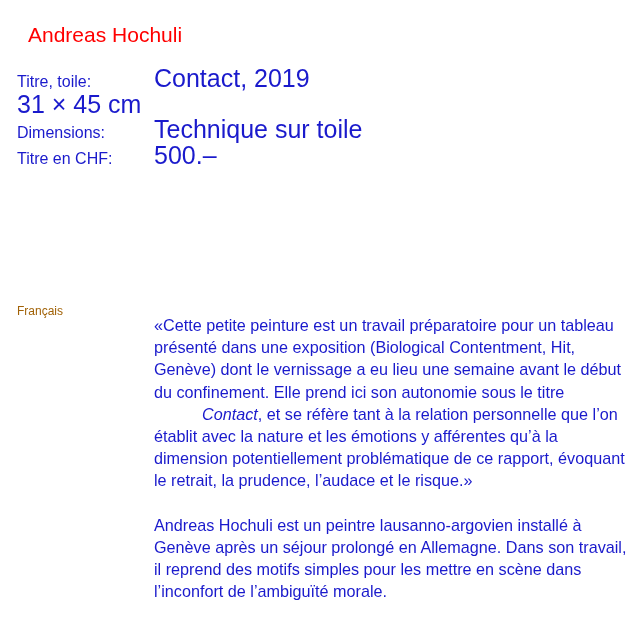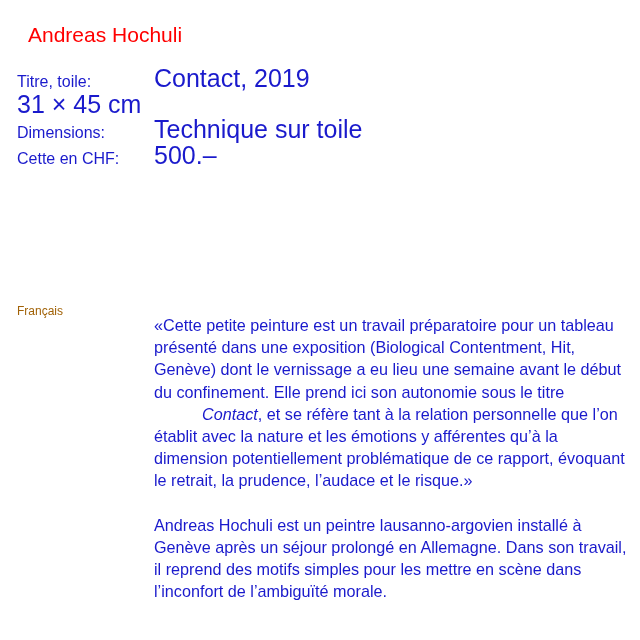--- a/index.html
+++ b/index.html
@@ -79,21 +79,21 @@
     <span class="info-value">Contact, 2019</span>
   </div>
   <div class="info-row">
     <span class="info-value">31 × 45 cm</span>
   </div>
   <div class="info-row">
     <span class="info-label">Dimensions:</span>
     <span class="info-value">Technique sur toile</span>
   </div>
   <div class="info-row">
-    <span class="info-label">Cette en CHF:</span>
+    <span class="info-label">Titre en CHF:</span>
     <span class="info-value">500.–</span>
   </div>
 </div>
 
 <div class="lang-label">Français</div>
 
 <div class="text">
   <p><span>«Cette petite peinture est un travail préparatoire pour un tableau présenté dans une exposition (Biological Contentment, Hit, Genève) dont le vernissage a eu lieu une semaine avant le début du confinement. Elle prend ici son autonomie sous le titre </span><em>Contact</em><span>, et se réfère tant à la relation personnelle que l’on établit avec la nature et les émotions y afférentes qu’à la dimension potentiellement problématique de ce rapport, évoquant le retrait, la prudence, l’audace et le risque.»</span></p>
   <p>Andreas Hochuli est un peintre lausanno-argovien installé à Genève après un séjour prolongé en Allemagne. Dans son travail, il reprend des motifs simples pour les mettre en scène dans l’inconfort de l’ambiguïté morale.</p>
 </div>

